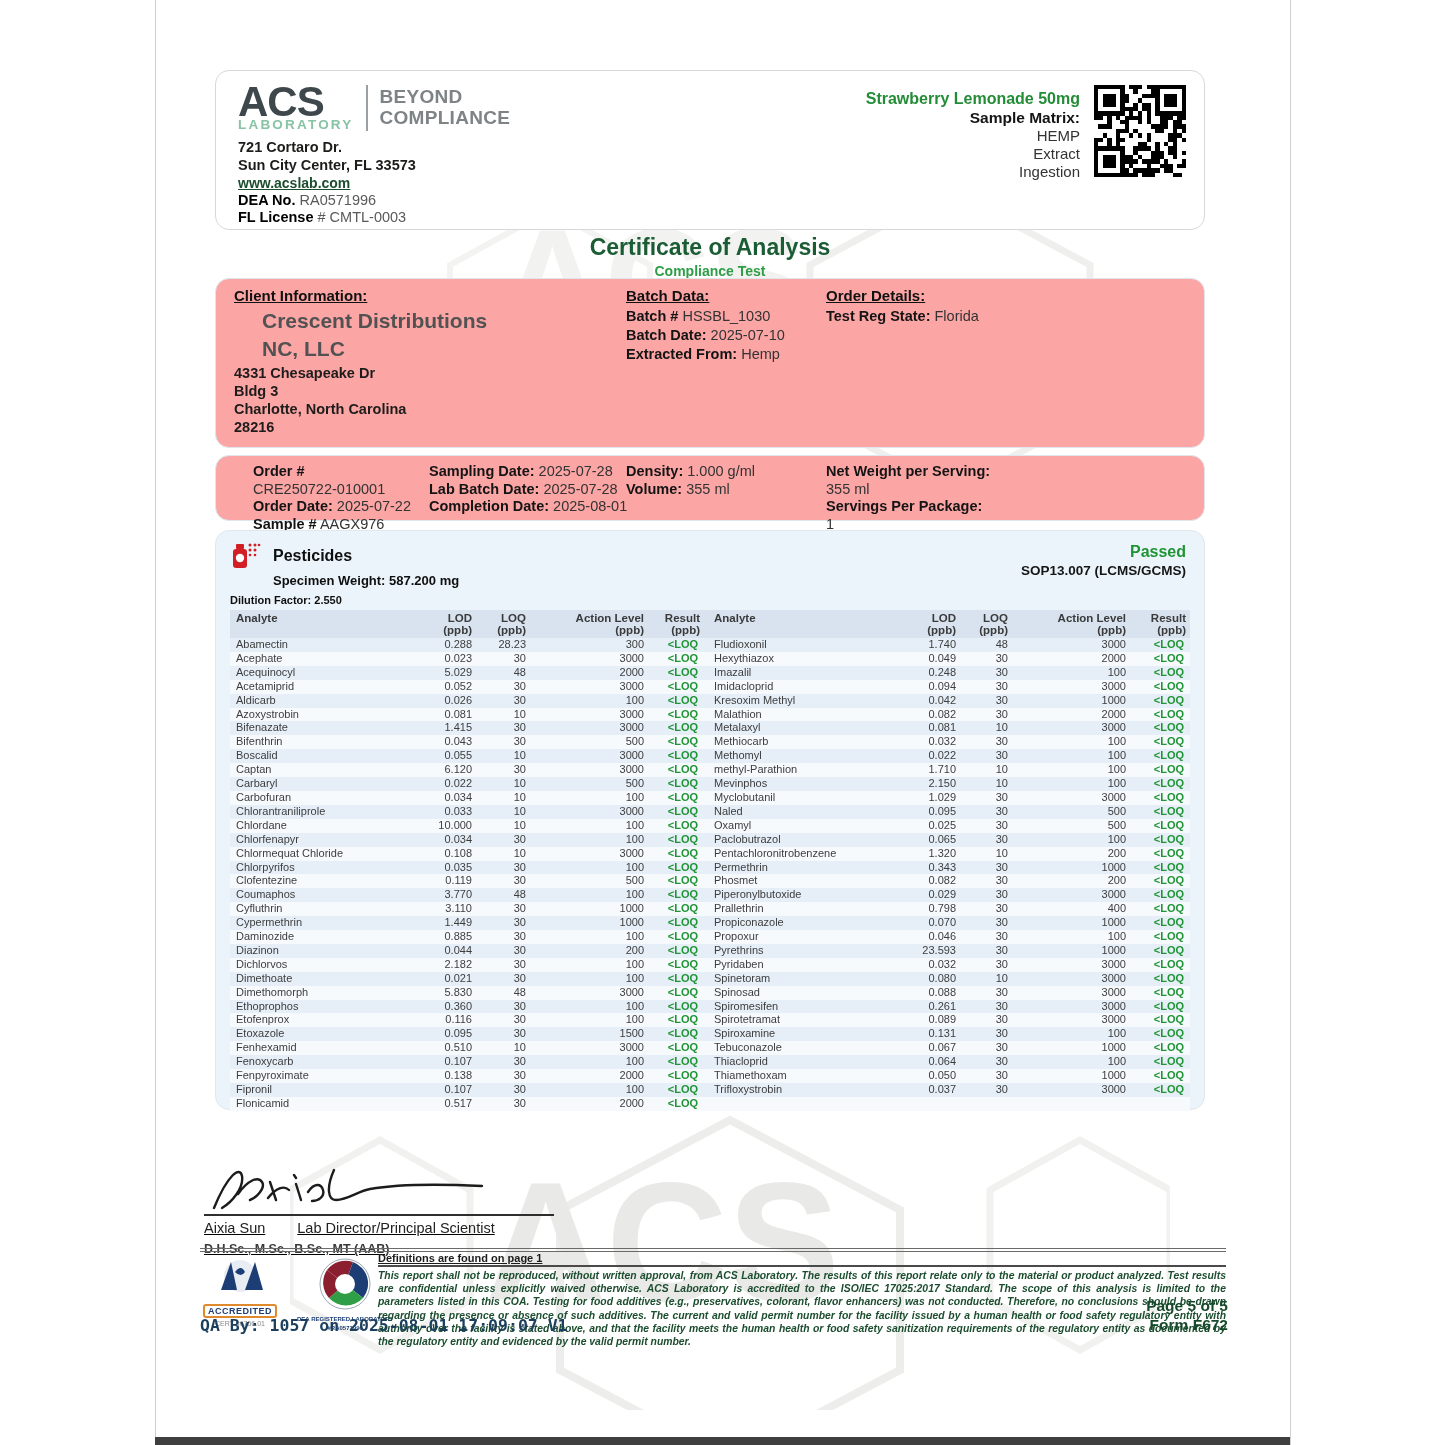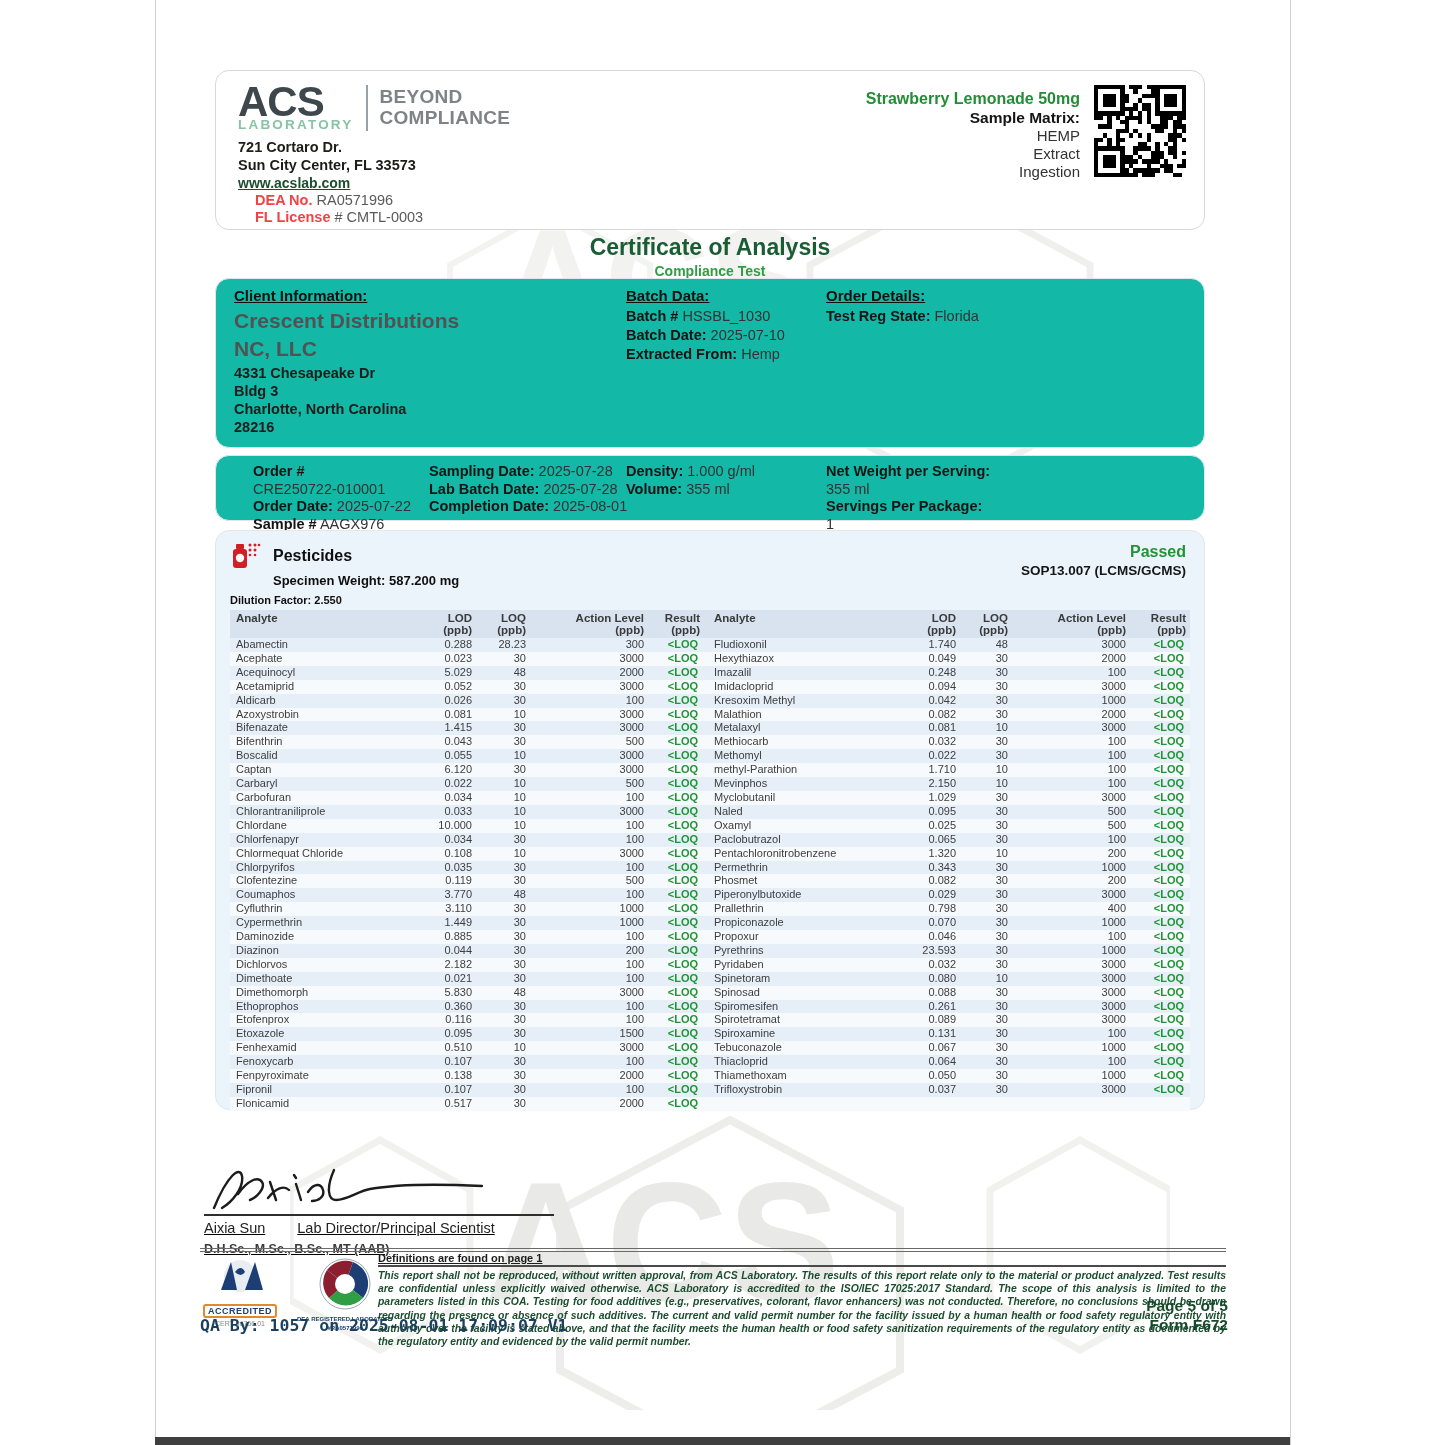--- a/index.html
+++ b/index.html
@@ -18,42 +18,42 @@
     border:1px solid #d8d8d8; border-radius:14px; background:#fff; z-index:2;
     display:flex; justify-content:space-between; padding:14px 18px 10px 22px; }
   .logo-row { display:flex; align-items:center; gap:12px; margin-bottom:6px; }
   .logo-acs { font-size:42px; font-weight:bold; color:#3e474b; letter-spacing:-1px; line-height:0.8; }
   .logo-lab { font-size:13.5px; font-weight:bold; color:#87c3a4; letter-spacing:2.2px; margin-top:-2px; }
   .logo-divider { width:2px; height:46px; background:#9aa0a3; }
   .logo-beyond { font-size:19px; font-weight:bold; color:#7e8386; line-height:1.1; letter-spacing:0.3px; }
   .lab-addr { font-size:14.5px; line-height:18px; font-weight:bold; color:#1c1c1a; }
   .lab-site { font-size:14px; line-height:18px; font-weight:bold; color:#1b4d2e; text-decoration:underline; }
   .lab-reg { font-size:14.5px; line-height:17.5px; }
-  .lab-reg .lbl { font-weight:bold; color:#ef4444;margin-left:17px; }
+  .lab-reg .lbl { font-weight:bold; color:#000000; }
   .lab-reg .val { color:#5a5a5a; }
   .header-right { display:flex; gap:14px; }
   .sample-txt { text-align:right; padding-top:4px; }
   .sample-name { font-size:16px; font-weight:bold; color:#238c36; line-height:19px; }
   .sample-matrix-lbl { font-size:15.5px; font-weight:bold; color:#141414; line-height:19px; }
   .sample-matrix-val { font-size:15px; color:#333; line-height:18px; }
   .qr-wrap { width:92px; height:92px; background:#fff; }
 
   
   .doc-title { position:absolute; left:215px; top:234px; width:990px; text-align:center; z-index:2; }
   .doc-title h1 { font-size:23px; font-weight:bold; color:#1a5c34; }
   .doc-title h2 { font-size:14px; font-weight:bold; color:#2e9e46; margin-top:2px; }
 
   
-  .info-box { position:absolute; left:215px; width:990px; background:#14b8a6;
+  .info-box { position:absolute; left:215px; width:990px; background:#fca5a5;
     border:1px solid #dfe6ec; border-radius:14px; z-index:2; }
   .client-box { top:278px; height:170px; }
   .order-box { top:455px; height:66px; }
   .abs { position:absolute; }
   .u-head { font-size:15px; font-weight:bold; color:#111; text-decoration:underline; margin-bottom:3px; }
-  .client-name { font-size:21px; font-weight:bold; color:#525252; line-height:1.35; width:235px; }
+  .client-name { font-size:21px; font-weight:bold; color:#525252; line-height:1.35; width:235px;margin-left:28px; }
   .b-line { font-size:14.5px; line-height:19px; color:#333; }
   .b-line .lbl { font-weight:bold; color:#141414; }
   .o-line { font-size:14.5px; line-height:17.5px; color:#333; }
   .o-line .lbl { font-weight:bold; color:#141414; }
 
   
   .pest-panel { position:absolute; left:215px; top:530px; width:990px; height:580px;
     background:#ecf4fb; border:1px solid #e0e7ed; border-radius:14px; z-index:2; padding:10px 14px 8px 14px; }
   .pest-head { position:relative; }
   .pest-title-row { display:flex; align-items:center; gap:12px; }

